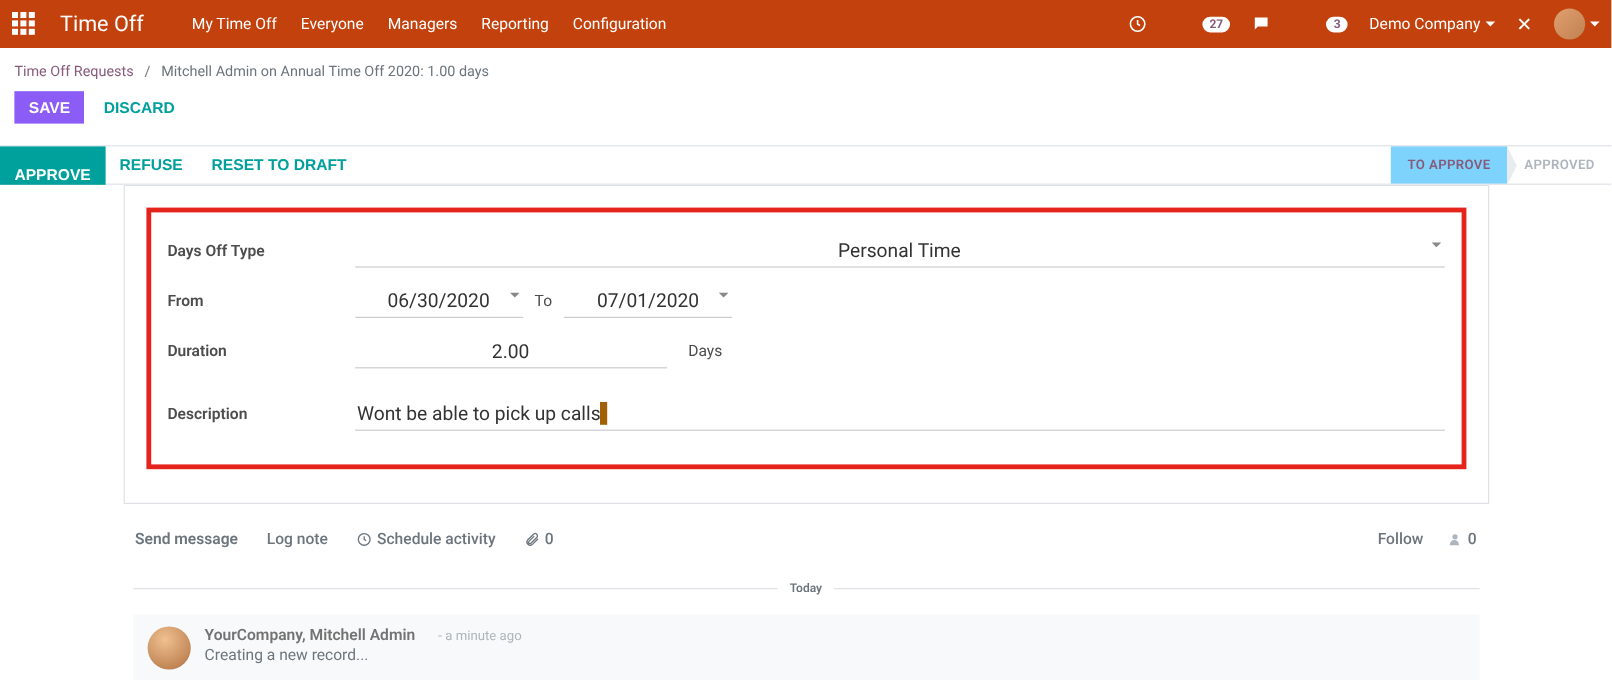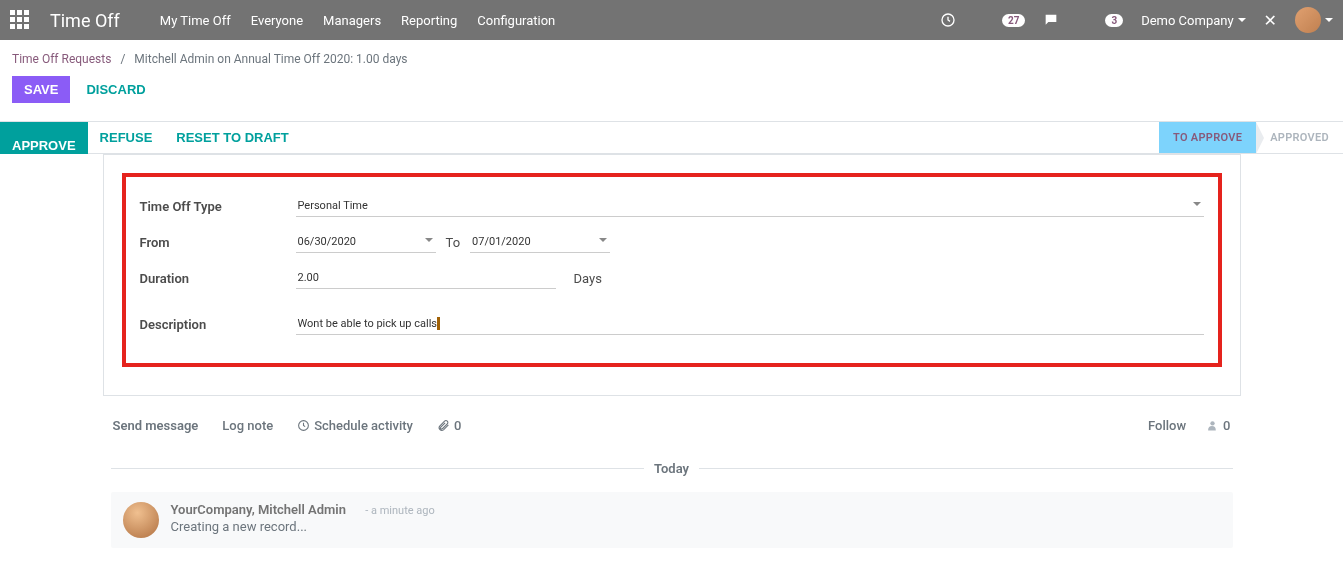--- a/index.html
+++ b/index.html
@@ -1,17 +1,17 @@
 <!DOCTYPE html>
 <html><head>
 <meta charset="utf-8">
 <style>
 * { box-sizing: border-box; margin: 0; padding: 0; }
 body { font-family: -apple-system, BlinkMacSystemFont, "Segoe UI", Roboto, "Helvetica Neue", Arial, sans-serif; font-size: 13px; color: #4c4c4c; background: #fff; }
-.topbar { background: #737373; height: 40px; display: flex; align-items: center; padding: 0 10px; color: #fff; }
+.topbar { background: #c2410c; height: 40px; display: flex; align-items: center; padding: 0 10px; color: #fff; }
 .apps-icon { width: 20px; height: 20px; display: grid; grid-template-columns: repeat(3,5px); grid-template-rows: repeat(3,5px); gap: 2px; cursor: pointer; margin-right: 20px; }
 .apps-icon span { background: #fff; width: 5px; height: 5px; }
 .app-title { font-size: 18px; font-weight: 400; margin-right: 40px; }
 .nav-items { display: flex; gap: 20px; }
 .nav-item { color: #fff; font-size: 13px; cursor: pointer; }
 .topbar-right { margin-left: auto; display: flex; align-items: center; gap: 18px; }
 .pill { display: flex; align-items: center; cursor: pointer; gap: 43px; }
 .pill-badge { background: #fff; color: #875A7B; font-size: 10px; font-weight: 700; border-radius: 8px; padding: 1px 6px; margin-left: 3px; }
 .pill svg { width: 16px; height: 16px; }
 .company-name { font-size: 13px; color:#fff; cursor:pointer; display:flex; align-items:center; gap:4px; }
@@ -31,42 +31,42 @@
 .status-btn { background:none; border:none; color:#00A09D; font-size:13px; font-weight:600; padding:0 12px; cursor:pointer; text-transform: uppercase; }
 .status-right { margin-left: auto; display:flex; align-items:center; height:100%; }
 .status-chip { padding: 0 14px; font-size: 11px; font-weight:600; letter-spacing: 0.3px; position:relative; height:100%; display:flex; align-items:center; text-transform: uppercase; }
 .status-chip.active { background:#7dd3fc; color:#875A7B; }
 .status-chip.active::after { content:""; position:absolute; right:-8px; top:0; width:0; height:0; border-top:16px solid transparent; border-bottom:16px solid transparent; border-left:8px solid #e9ecef; z-index:2; }
 .status-chip.inactive { color:#adb5bd; }
 .form-sheet { max-width: 1138px; margin: 0 auto; background:#fff; border:1px solid #dee2e6; padding: 18px 18px 28px 18px; position:relative; }
 .highlight-box { border: 4px solid #e5231d; padding: 18px 14px 28px 14px; }
 .form-row { display:flex; align-items:center; margin-bottom: 14px; }
 .form-label { width: 156px; font-weight:600; font-size:13px; color:#4c4c4c; }
-.input-underline { border:none; border-bottom:1px solid #ccc; font-size:11px; padding:4px 2px; outline:none; background:none; color:#333; font-family:inherit; }
+.input-underline { border:none; border-bottom:1px solid #ccc; font-size:16px; padding:4px 2px; outline:none; background:none; color:#333; font-family:inherit;text-align:center; }
 .type-wrap { flex:1; position:relative; display:flex; }
 .type-input { flex:1; }
 .dropdown-caret { position:absolute; right:3px; top:7px; width:0; height:0; border-left:4px solid transparent; border-right:4px solid transparent; border-top:4px solid #888; cursor:pointer; }
 .date-input { width: 140px; }
 .to-label { margin: 0 10px; font-size:13px; color:#4c4c4c; }
 .duration-input { width: 260px; }
 .days-label { margin-left: 18px; font-size:13px; color:#4c4c4c; }
 .desc-input { flex:1; }
 .chatter { max-width: 1138px; margin: 0 auto; padding: 16px 8px; }
 .chatter-top { display:flex; align-items:center; gap: 24px; padding: 6px 2px 18px 2px; }
 .chatter-link { color:#6c757d; font-weight:500; font-size:13px; cursor:pointer; display:flex; align-items:center; gap:4px; }
 .chatter-right { margin-left:auto; display:flex; align-items:center; gap:20px; }
-.divider { display:flex; align-items:center; gap:10px; color:#6c757d; font-weight:600; font-size:13px; margin: 10px 0 16px 0; }
+.divider { display:flex; align-items:center; gap:10px; color:#6c757d; font-weight:600; font-size:10px; margin: 10px 0 16px 0; }
 .divider::before, .divider::after { content:""; flex:1; height:1px; background:#dee2e6; }
 .message { background:#f8f9fa; padding:10px 12px; display:flex; gap:12px; border-radius:2px; }
 .msg-avatar { width:36px; height:36px; border-radius:50%; background: radial-gradient(circle at 40% 30%, #f0c090, #b07040); flex-shrink:0; }
 .msg-body { flex:1; }
 .msg-author { font-weight:600; color:#737373; font-size:13px; }
 .msg-time { color:#adb5bd; font-size:11px; margin-left:16px; }
 .msg-text { color:#6c757d; font-size:13px; margin-top:2px; }
-.text-cursor { border-right: 3px solid #a16207; animation: blink 1s infinite; padding-right:0; }
+.text-cursor { border-right: 6px solid #a16207; animation: blink 1s infinite; padding-right:0; }
 @keyframes blink { 50% { border-color: transparent; } }
 </style>
 </head>
 <body>
 
 <div class="topbar">
   <div class="apps-icon">
     <span></span>
       <span></span>
       <span></span>
@@ -131,21 +131,21 @@
   </div>
   <div class="status-right">
     <div class="status-chip active">To Approve</div>
     <div class="status-chip inactive">Approved</div>
   </div>
 </div>
 
 <div class="form-sheet">
   <div class="highlight-box">
     <div class="form-row">
-      <div class="form-label">Time Off Type</div>
+      <div class="form-label">Days Off Type</div>
       <div class="type-wrap">
         <input class="input-underline type-input" value="Personal Time" style="">
         <div class="dropdown-caret"></div>
       </div>
     </div>
 
     <div class="form-row">
       <div class="form-label">From</div>
       <div style="position:relative; display:inline-block;">
         <input class="input-underline date-input" value="06/30/2020" style="">

